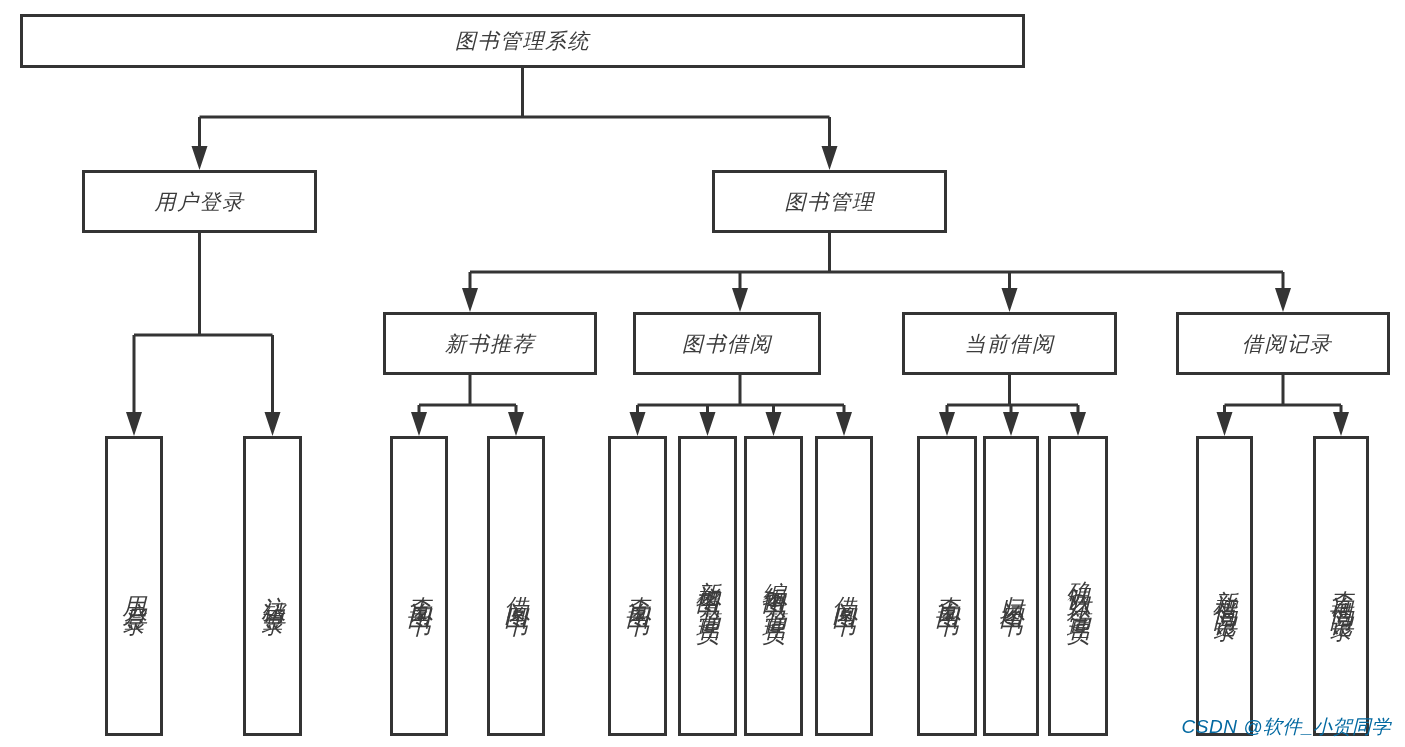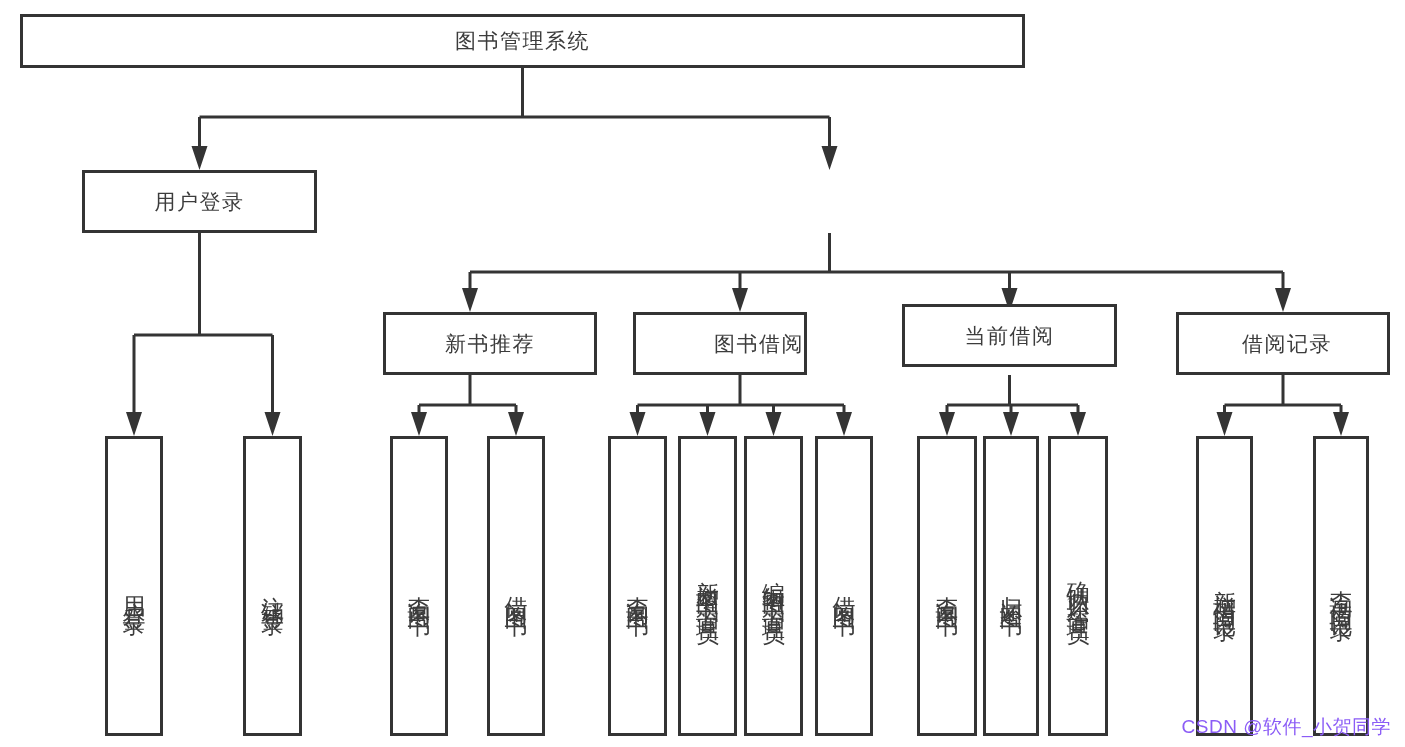--- a/index.html
+++ b/index.html
@@ -2,20 +2,21 @@
 <html><head>
 <meta charset="utf-8">
 <style>
   html,body{margin:0;padding:0;background:#ffffff;}
   #canvas{
     position:relative;
     width:1405px;height:747px;
     background:#ffffff;
     font-family:"Liberation Sans", sans-serif;
     overflow:hidden;
+    font-style:italic;
   }
   #connectors{position:absolute;left:0;top:0;z-index:0;}
   .box{
     position:absolute;
     box-sizing:border-box;
     background:#ffffff;
     border:3px solid #343434;
     display:flex;align-items:center;justify-content:center;
     z-index:1;
   }
@@ -34,42 +35,42 @@
     letter-spacing:6px;
     line-height:1;
     margin-bottom:-7px;
     white-space:nowrap;
   }
   
   .root{left:20px;top:14px;width:1005px;height:54px;}
   .l2a{left:82px;top:170px;width:235px;height:63px;}
   .l2b{left:712px;top:170px;width:235px;height:63px;}
   .l3a{left:363px;top:312px;width:214px;height:63px;margin-left:20px;}
-  .l3b{left:633px;top:312px;width:174px;height:63px;justify-content:flex-end;}
-  .l3c{left:902px;top:304px;width:215px;height:63px;}
+  .l3b{left:633px;top:312px;width:188px;height:63px;}
+  .l3c{left:902px;top:312px;width:215px;height:63px;}
   .l3d{left:1176px;top:312px;width:214px;height:63px;padding-left:8px;}
   
   .f1{left:105px;width:58px;}
   .f2{left:243px;width:59px;}
   .f3{left:390px;width:58px;}
   .f4{left:487px;width:58px;}
   .f5{left:608px;width:59px;}
   .f6{left:678px;width:59px;}
   .f7{left:744px;width:59px;}
   .f8{left:815px;width:58px;}
   .f9{left:917px;width:60px;}
   .f10{left:983px;width:56px;}
   .f11{left:1048px;width:60px;}
   .f12{left:1196px;width:57px;}
   .f13{left:1313px;width:56px;}
   .watermark{
     position:absolute;
     right:14px;top:714px;
     z-index:2;
-    color:#8b5cf6;
+    color:#0369a1;
     font-size:19px;
     letter-spacing:0.5px;
     white-space:nowrap;
   }
 </style>
 </head>
 <body>
 
 <div id="canvas">
 
@@ -103,20 +104,23 @@
       M1216.5 412 L1232.5 412 L1224.5 436 Z
       M1333 412 L1349 412 L1341 436 Z"></path>
   </svg>
 
   <div class="box root">
     <span class="hlabel">图书管理系统</span>
   </div>
 
   <div class="box l2a">
     <span class="hlabel">用户登录</span>
+  </div>
+  <div class="box l2b">
+    <span class="hlabel">图书管理</span>
   </div>
 
   <div class="box l3a">
     <span class="hlabel">新书推荐</span>
   </div>
   <div class="box l3b">
     <span class="hlabel">图书借阅</span>
   </div>
   <div class="box l3c">
     <span class="hlabel">当前借阅</span>

